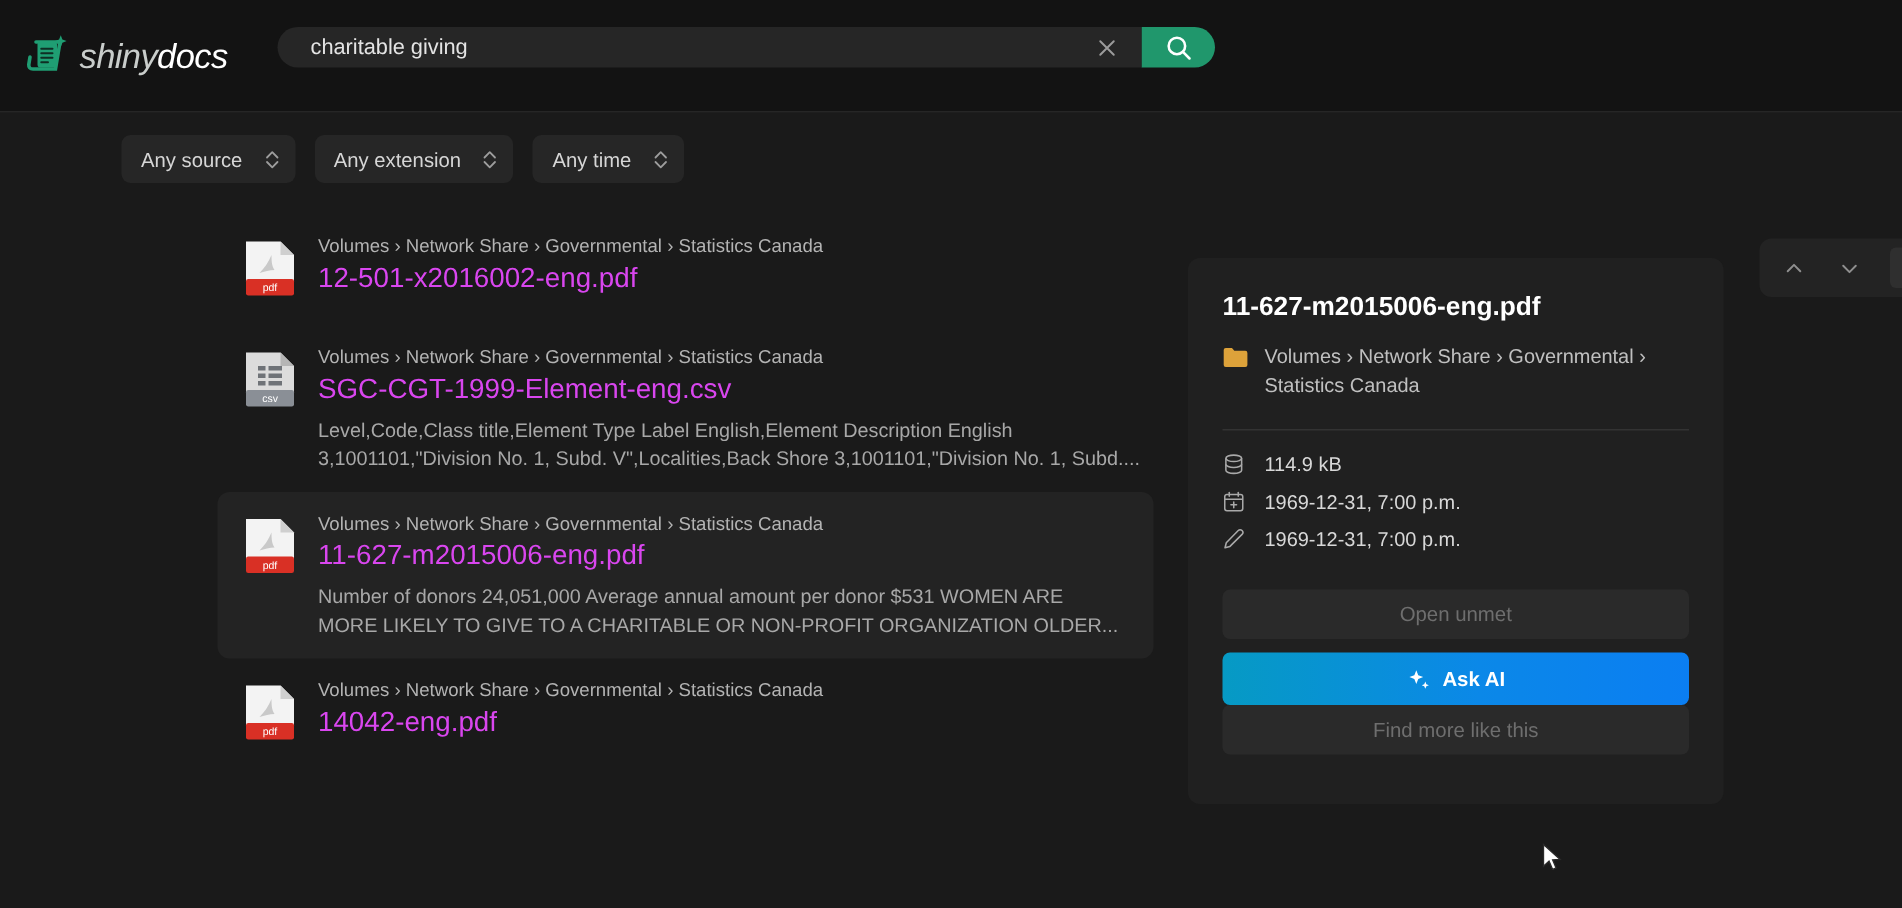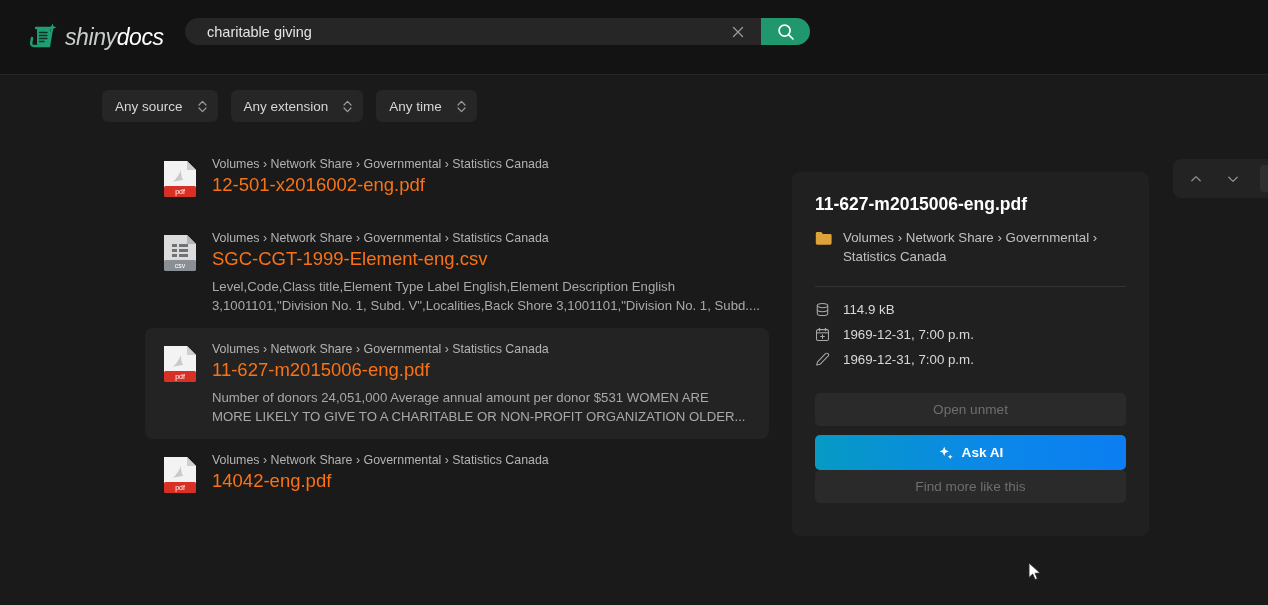--- a/index.html
+++ b/index.html
@@ -10,21 +10,21 @@
     overflow: hidden;
   }
 
   
   .header {
     height: 75px;
     background: #131313;
     border-bottom: 1px solid #262626;
     display: flex;
     align-items: center;
-    padding-left: 28px;
+    padding-left: 16px;
     position: relative;
   }
   .logo {
     display: flex;
     align-items: center;
     gap: 7px;
     width: 160px;
     flex: 0 0 auto;
   }
   .logo-mark { width: 30px; height: 28px; flex: 0 0 auto; display:block; }
@@ -91,21 +91,21 @@
   .left-col {
     width: 790px;
     flex: 0 0 auto;
     padding-top: 15px;
   }
 
   
   .filters {
     display: flex;
     gap: 13px;
-    padding-left: 102px;
+    padding-left: 81px;
     margin-bottom: 21px;
   }
   .filter {
     height: 32px;
     background: #262626;
     border-radius: 6px;
     display: flex;
     align-items: center;
     justify-content: space-between;
     padding: 0 10px 0 13px;
@@ -136,21 +136,21 @@
   .breadcrumb {
     font-size: 12.4px;
     color: #b3b3b3;
     margin-bottom: 3px;
     white-space: nowrap;
     overflow: hidden;
     text-overflow: ellipsis;
   }
   .result-title {
     font-size: 18.5px;
-    color: #f97316;
+    color: #d946ef;
     margin-bottom: 8px;
     cursor: pointer;
     white-space: nowrap;
   }
   .result-snippet {
     font-size: 13.2px;
     line-height: 18.5px;
     color: #a8a8a8;
     max-height: 37px;
     overflow: hidden;

